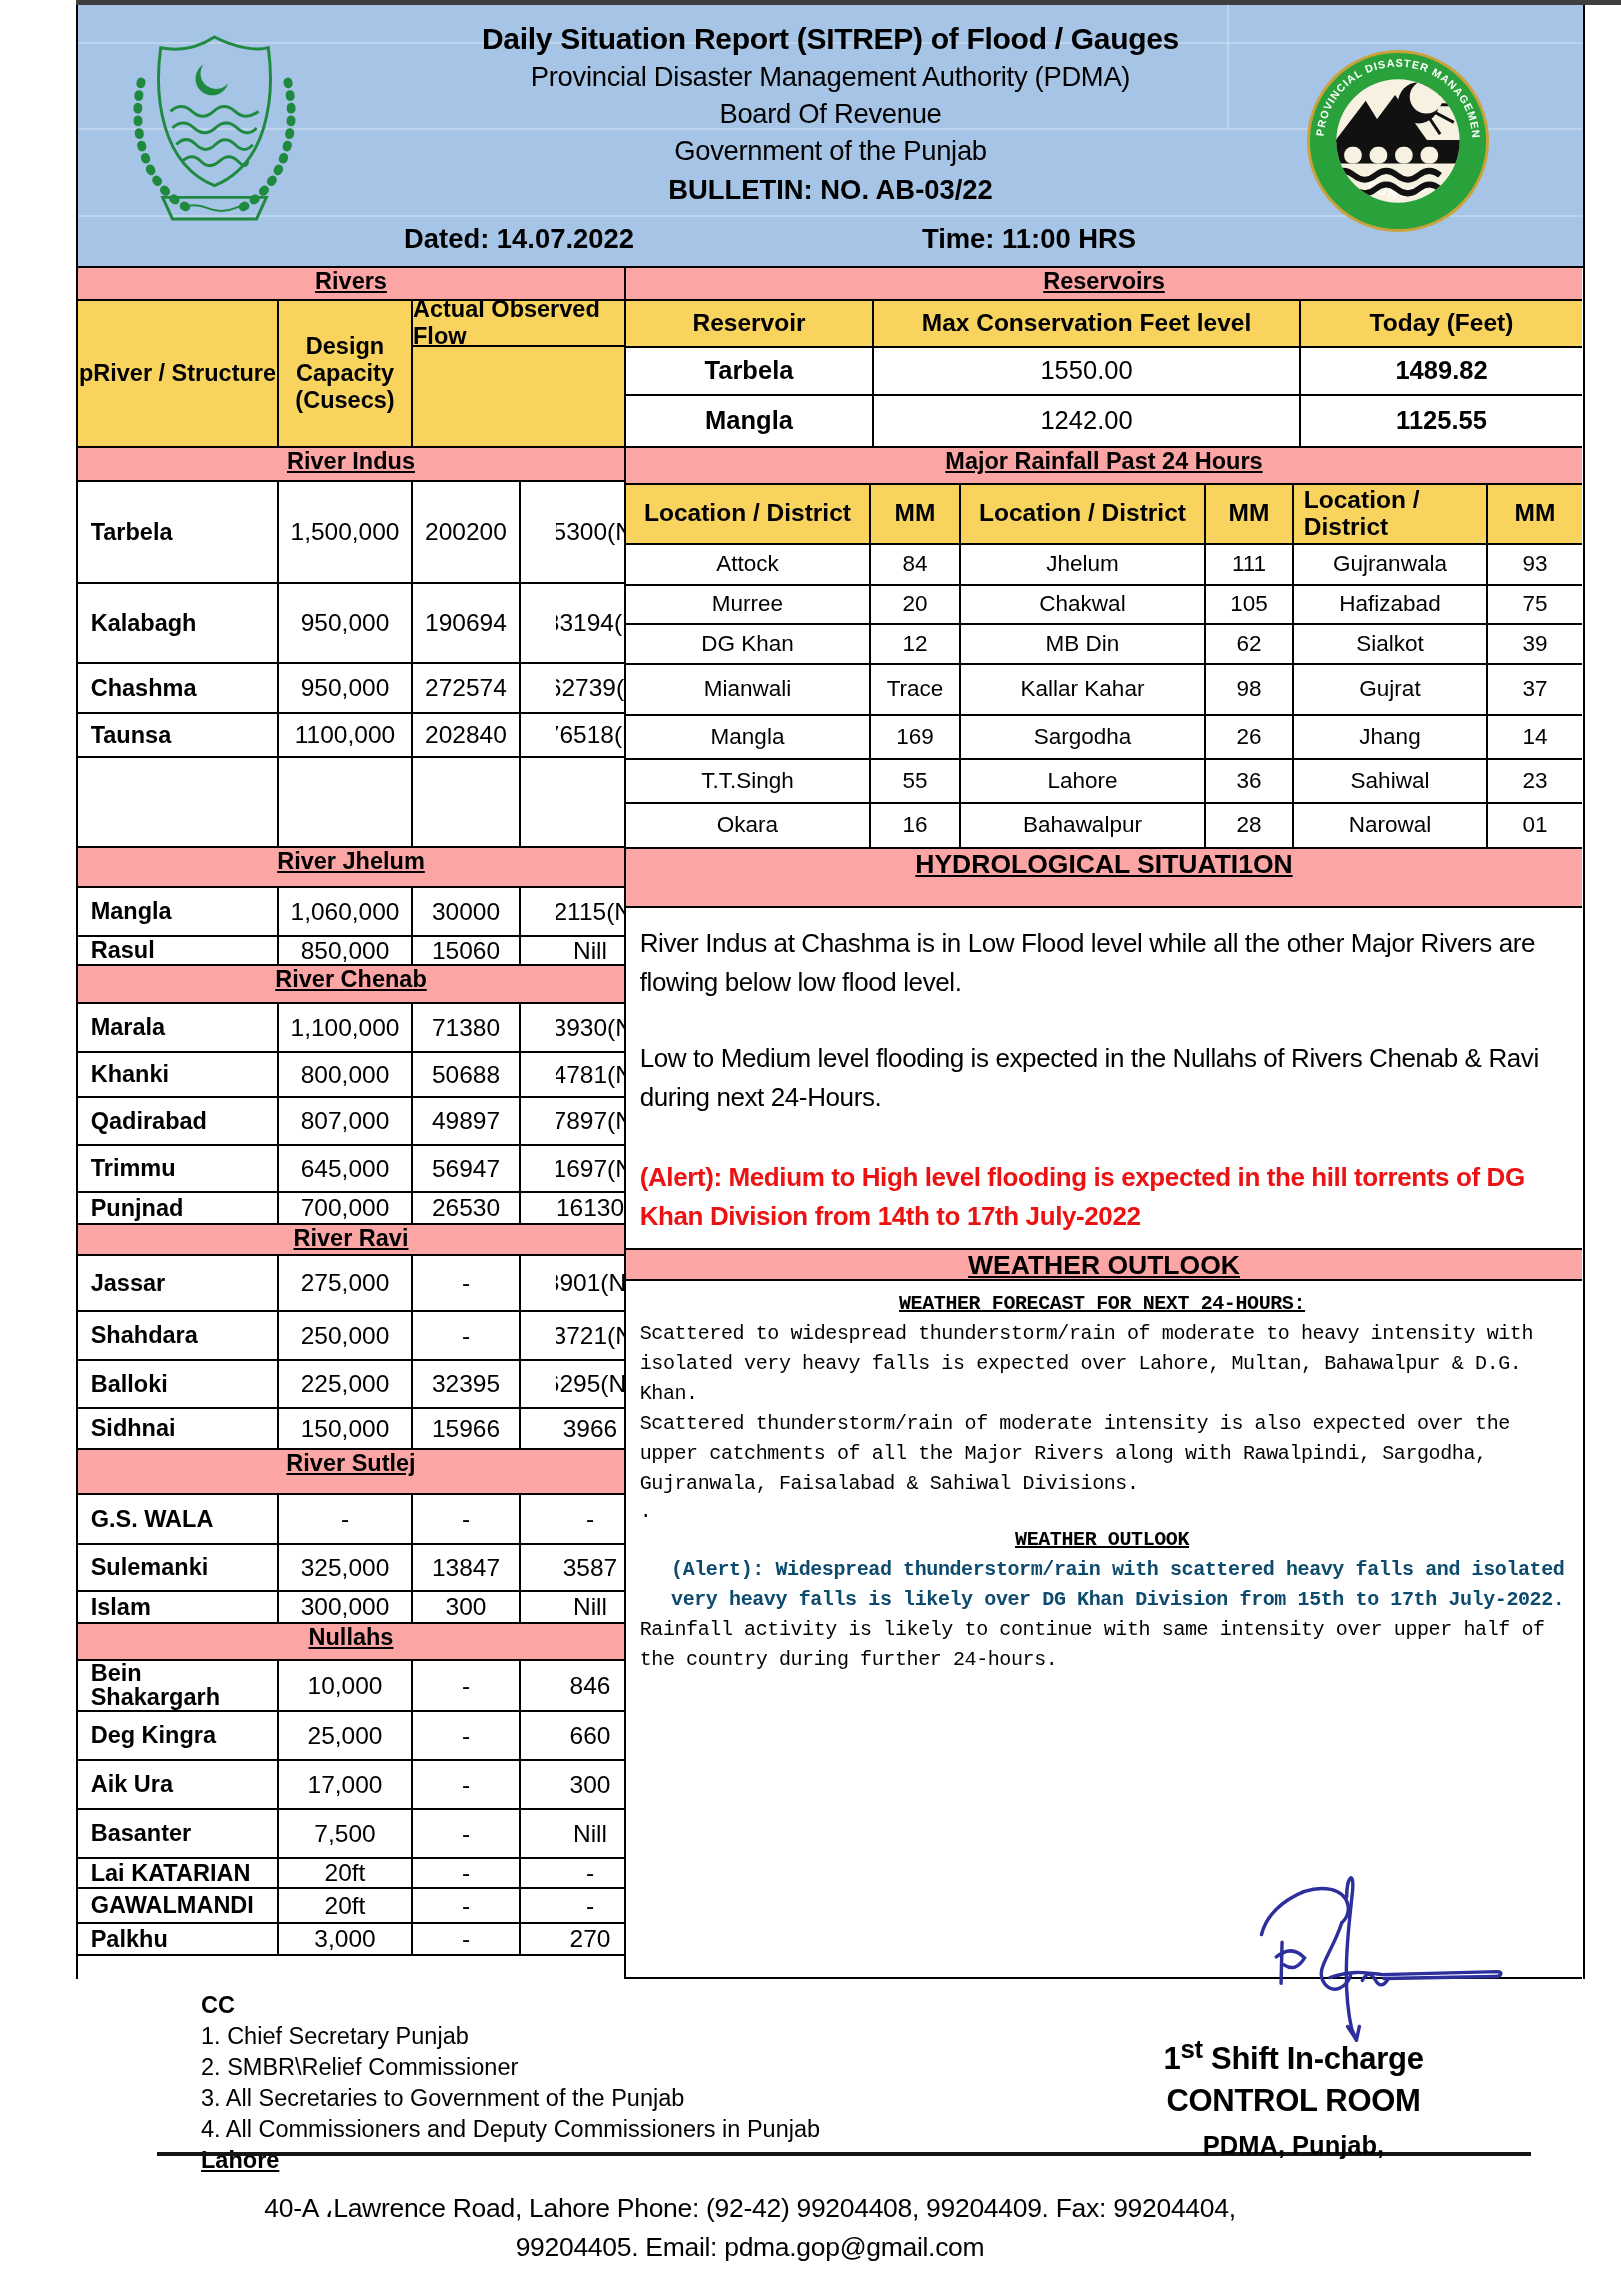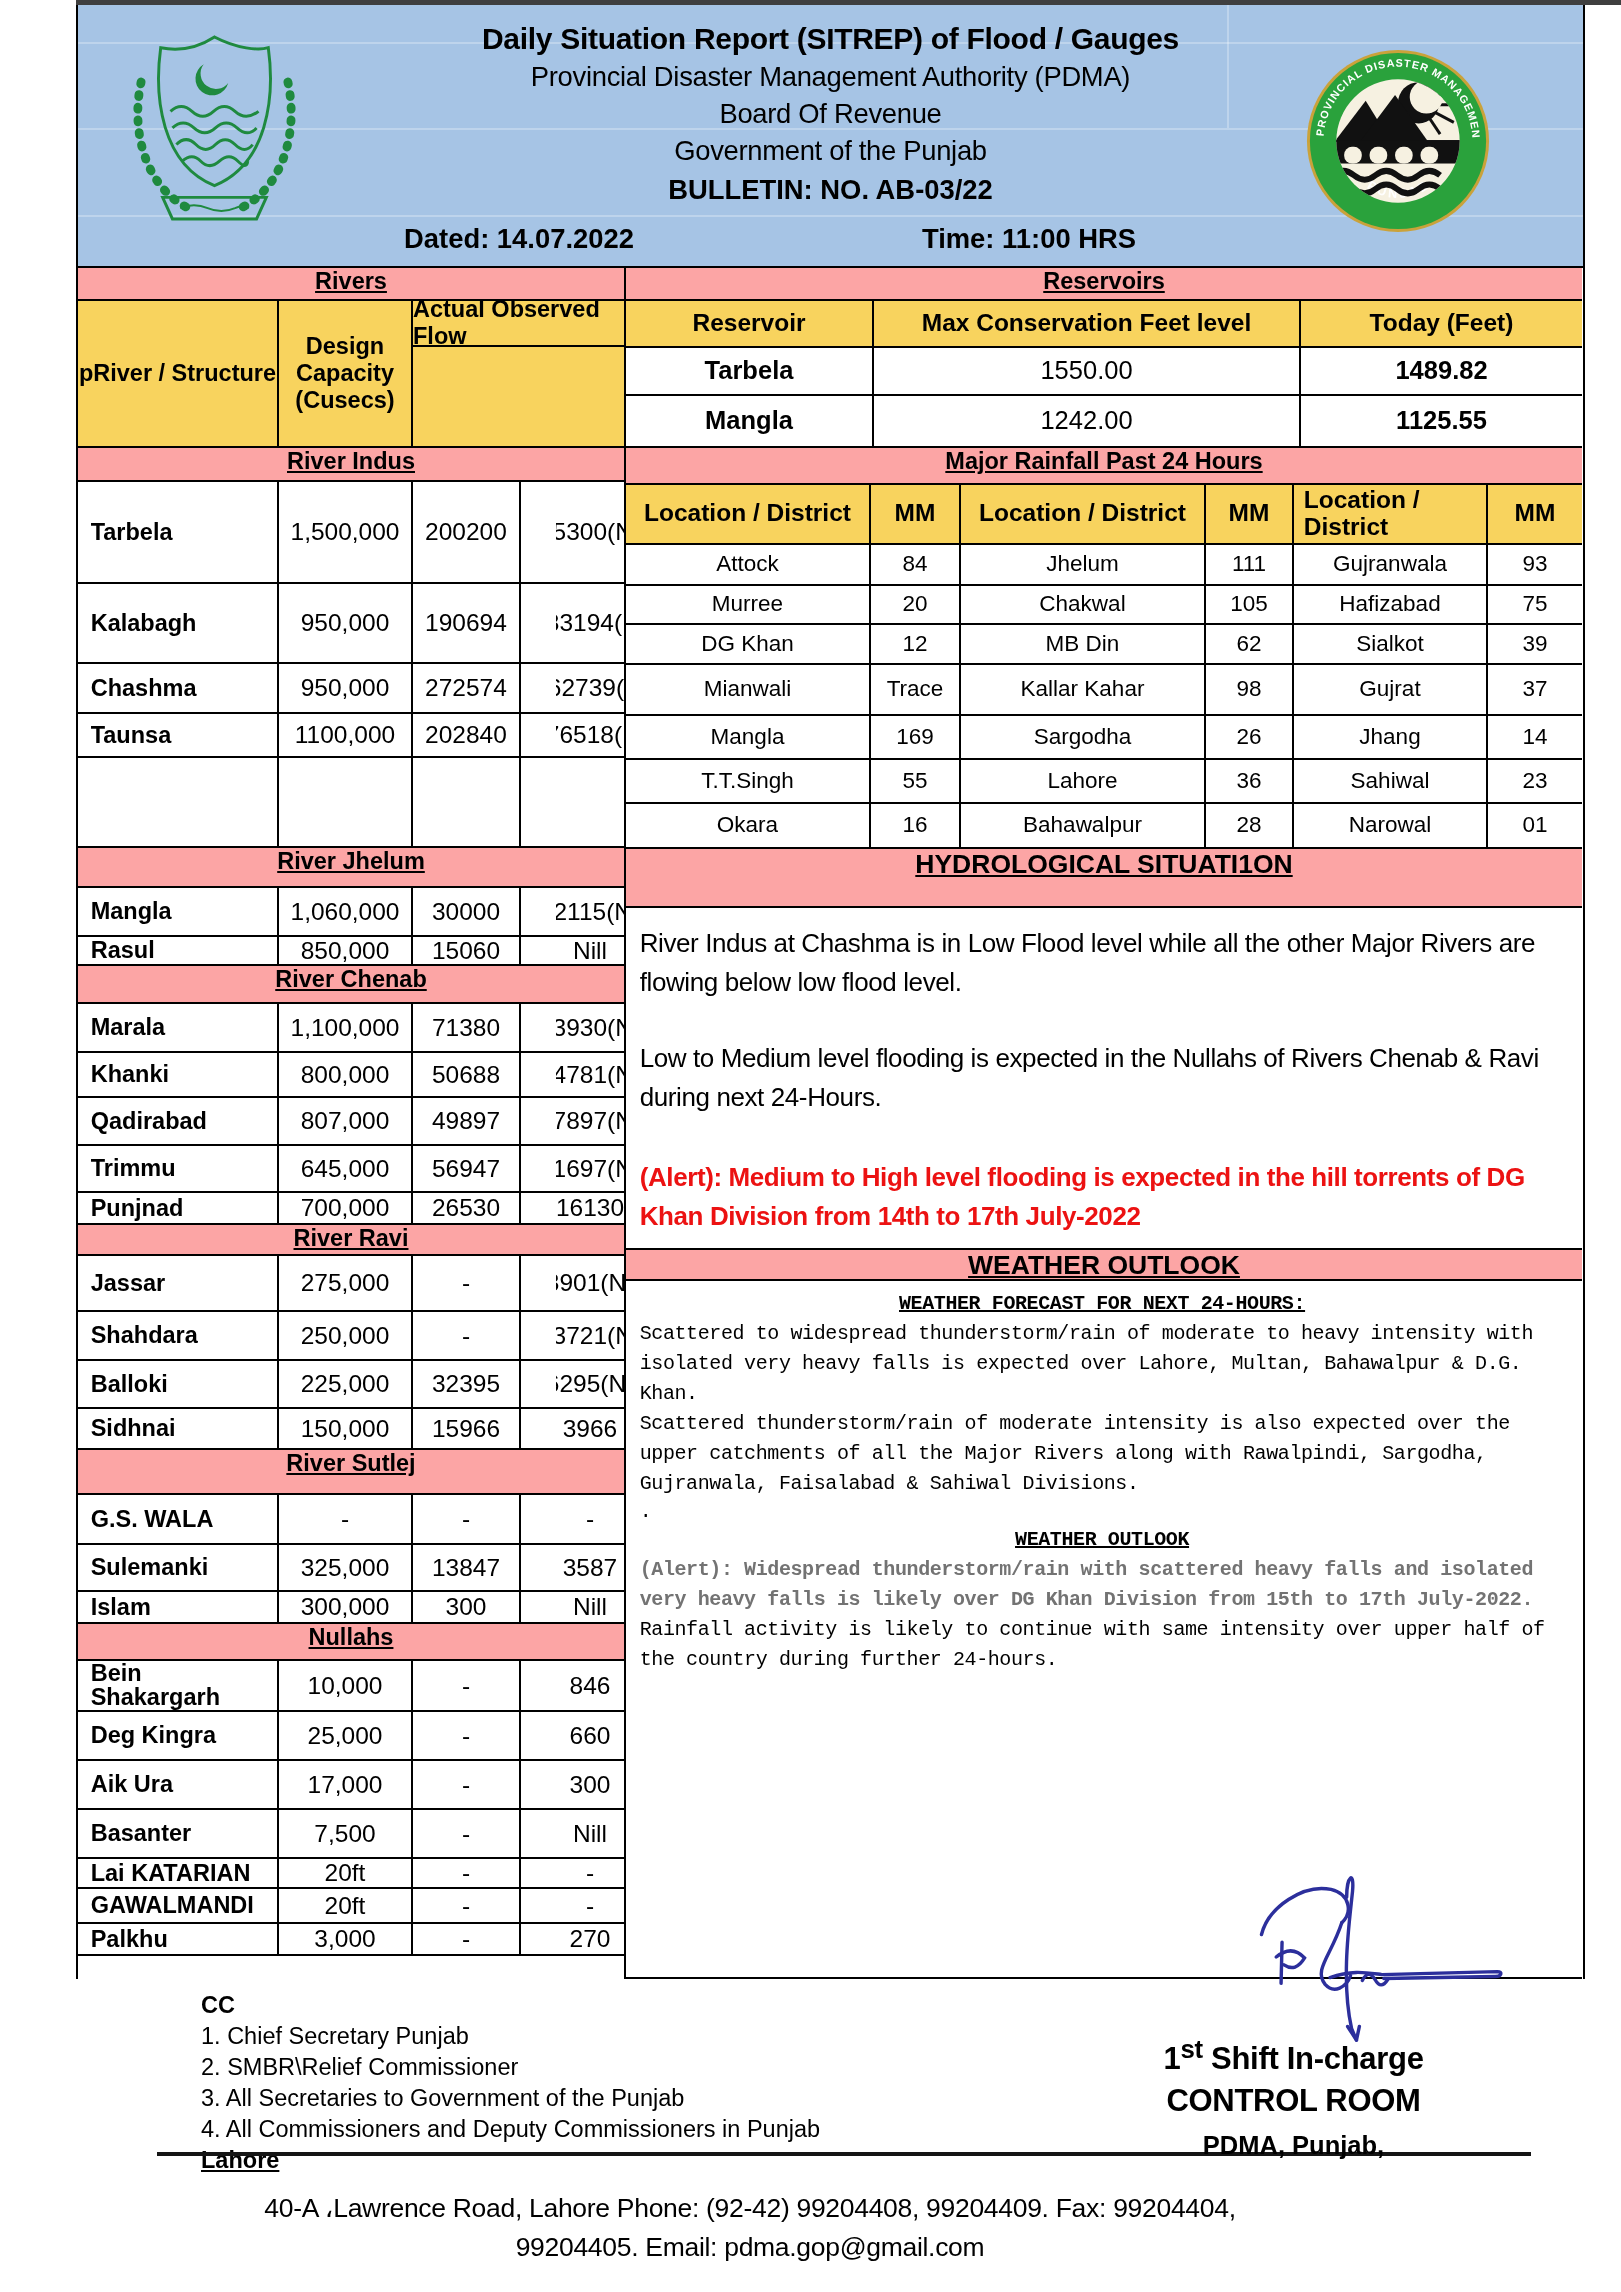--- a/index.html
+++ b/index.html
@@ -70,21 +70,21 @@
   .hydro{height:342px;border-bottom:2.9px solid #000;background:#fff;padding:15.7px 17.6px 0 13.7px;box-sizing:border-box;
          font-size:26px;line-height:1.5;letter-spacing:-0.4px;}
   .hydro p{margin:0;}
   .hydro .p2{margin-top:37px;}
   .hydro .alert{margin-top:41px;color:#ec1212;font-weight:bold;}
   .weather{height:698px;border-bottom:2.9px solid #000;background:#fff;padding:7.8px 17.6px 0 13.7px;box-sizing:border-box;
            font-size:20px;line-height:1.5;letter-spacing:-0.4px;font-family:Liberation Mono, monospace;}
   .weather p{margin:0;}
   .wf-head{text-align:center;font-weight:bold;text-decoration:underline;margin-top:61px;margin-bottom:3.9px;}
   .wo-head{text-align:center;font-weight:bold;text-decoration:underline;margin-top:3.9px;margin-bottom:2px;}
-  .weather .alert{color:#737373;font-weight:bold;}
+  .weather .alert{color:#0c4a6e;font-weight:bold;text-align:right;}
   .dotline{margin:0;line-height:1.3;}
   
   .cc{position:absolute;left:201px;top:1990px;font-size:23.5px;line-height:31px;}
   .cc .cc-label{font-weight:bold;}
   .cc .city{font-weight:bold;text-decoration:underline;}
   .rule{position:absolute;left:157px;top:2152px;width:1374px;height:3.9px;background:#151515;}
   .signoff{position:absolute;left:1127px;top:2035px;width:333px;text-align:center;}
   .so1,.so2{font-size:31px;font-weight:bold;letter-spacing:-0.3px;}
   .so2{margin-top:5.9px;}
   .so3{font-size:25.5px;font-weight:bold;margin-top:11.8px;}

